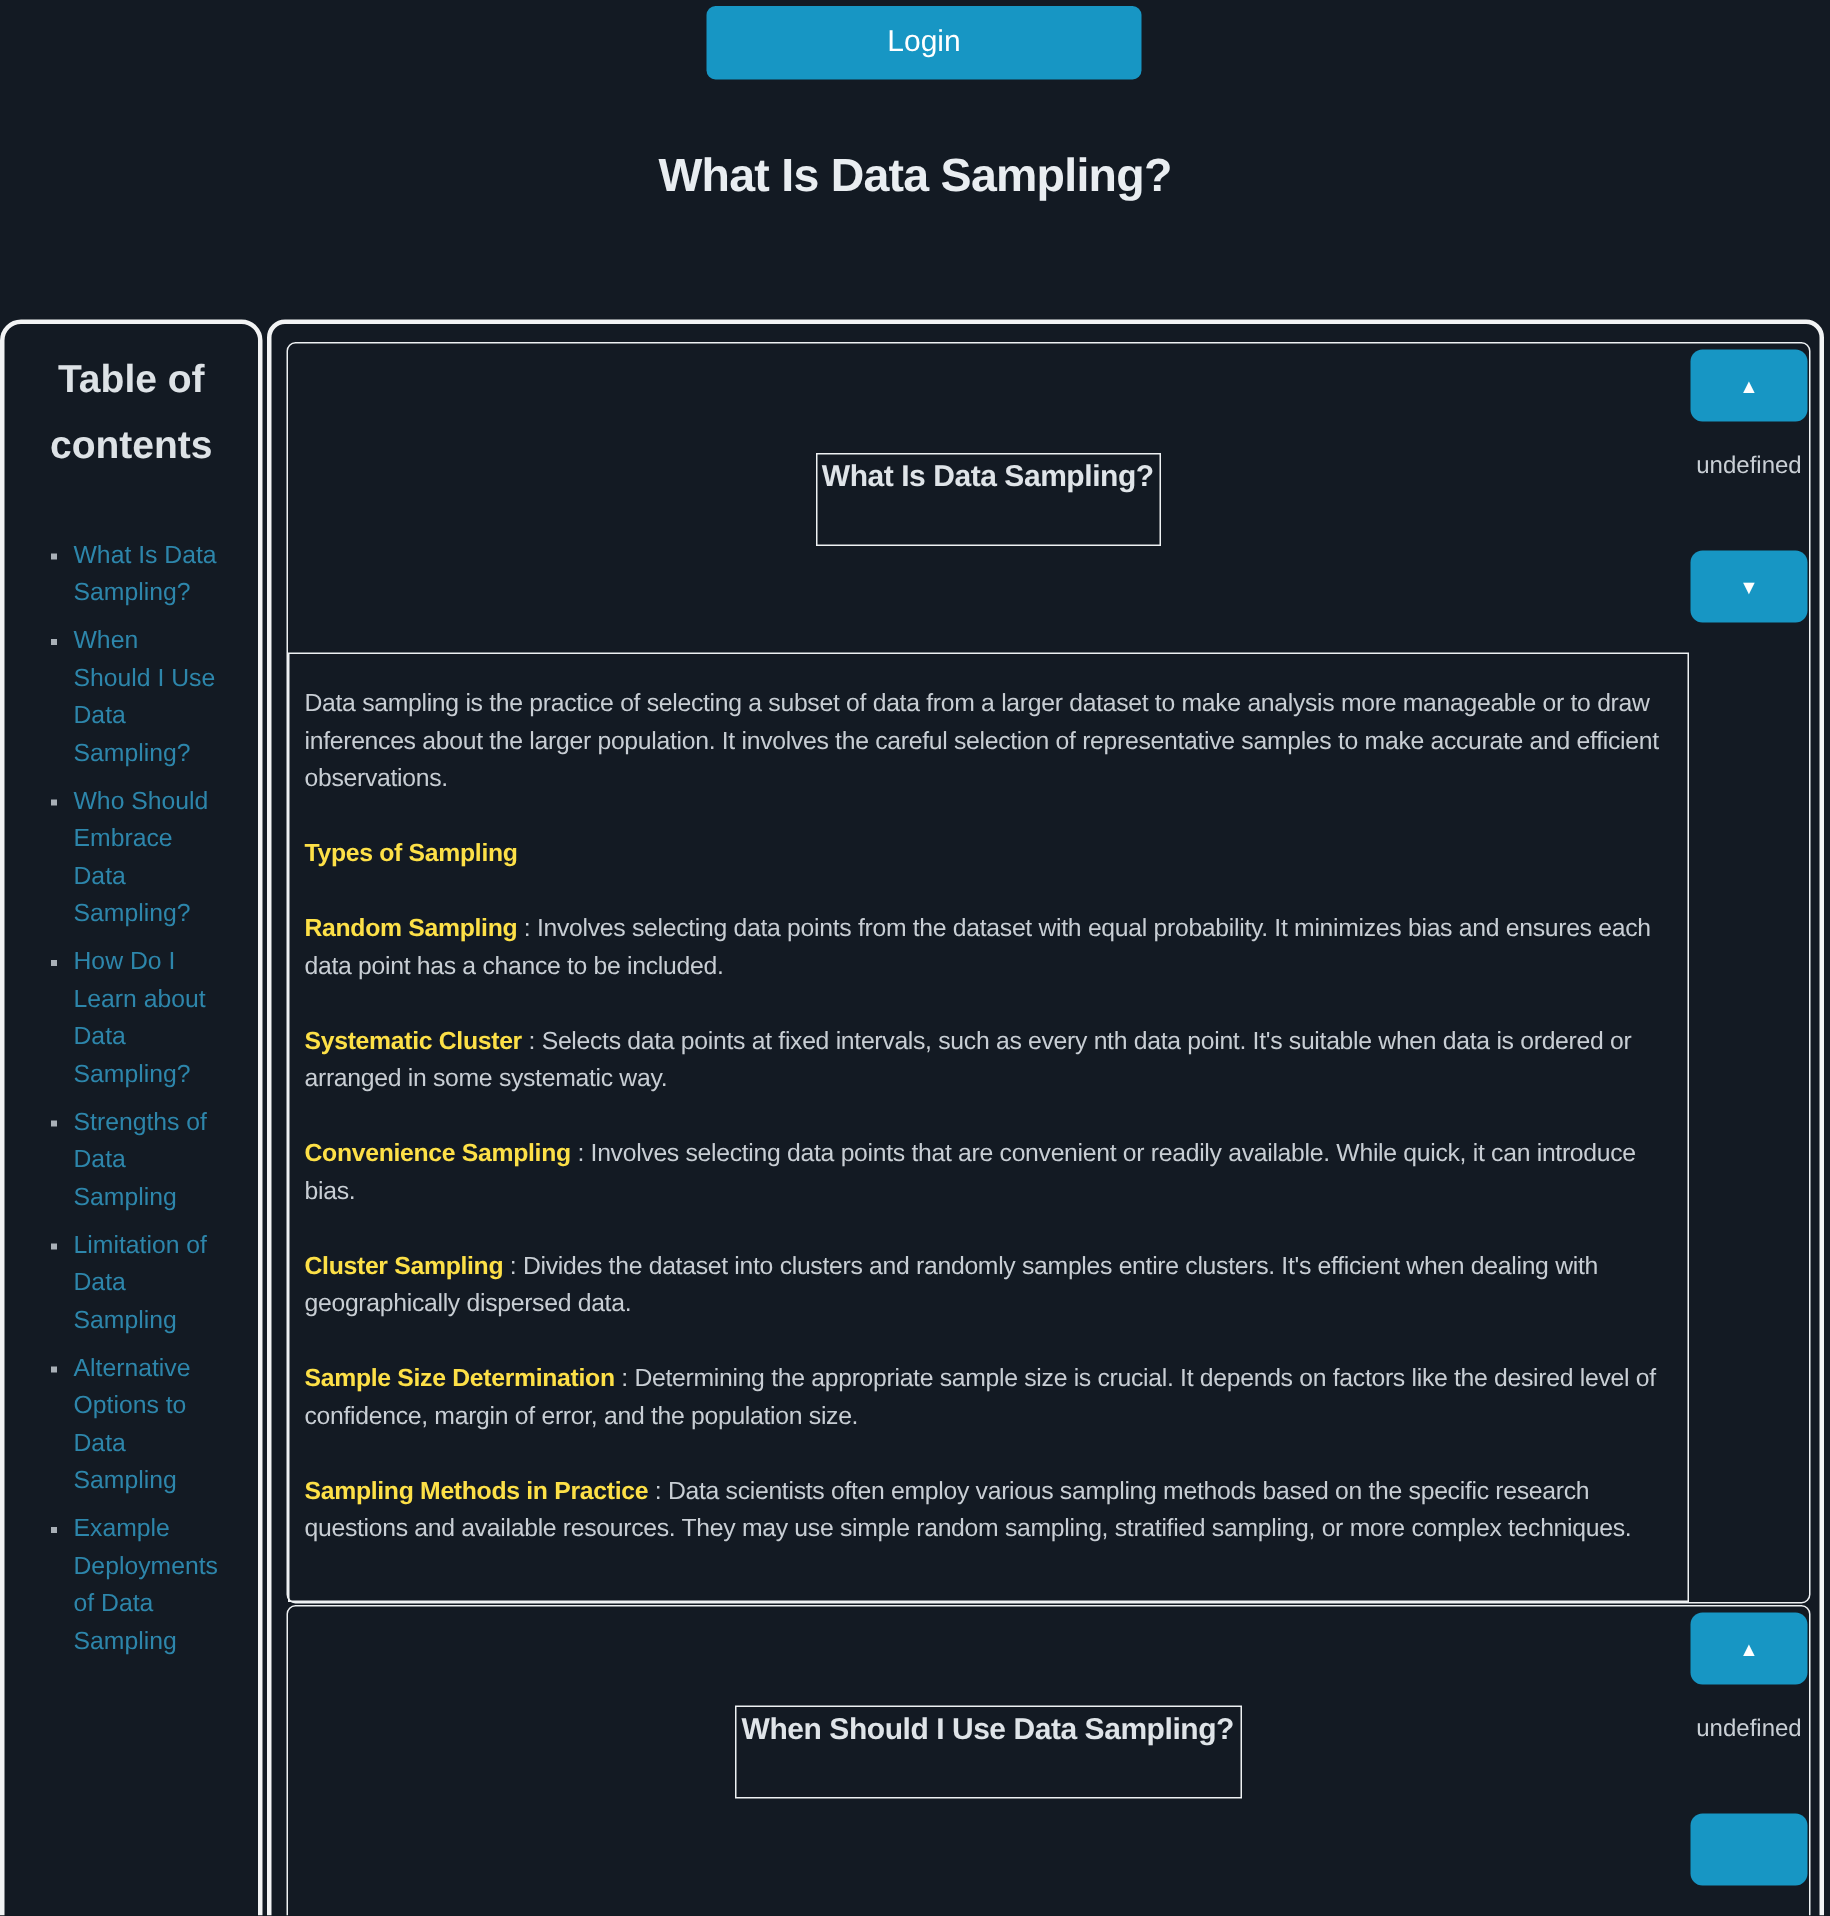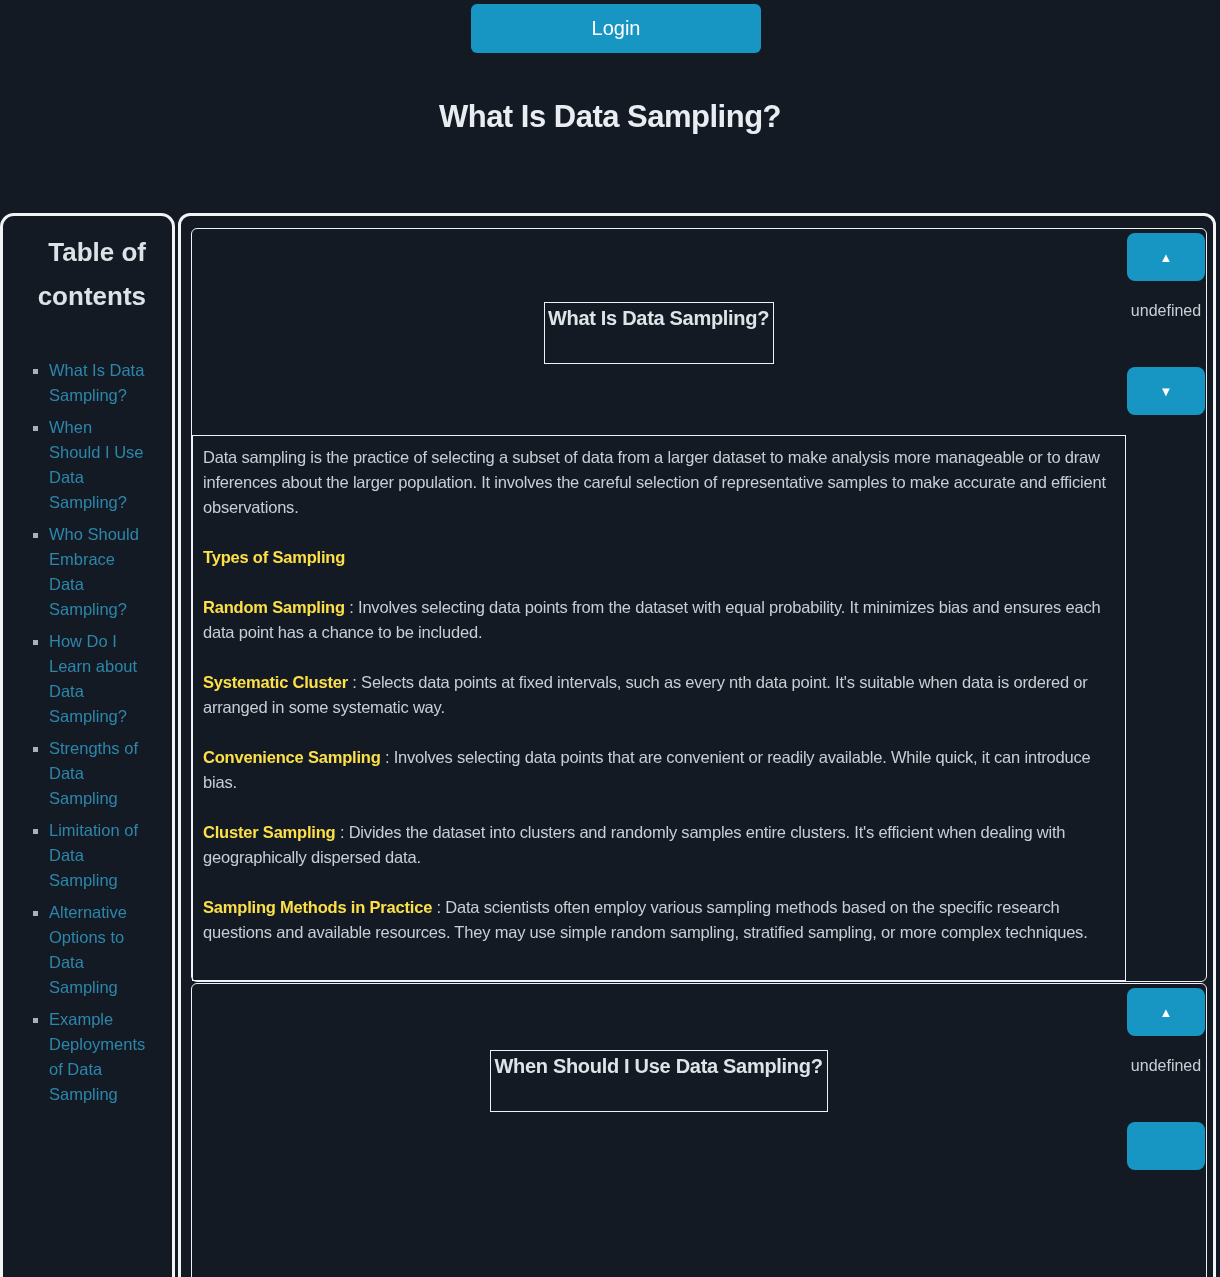--- a/index.html
+++ b/index.html
@@ -13,42 +13,42 @@
   .page-title{position:absolute;top:99px;left:0;width:100%;margin:0;text-align:center;
               font-size:31px;font-weight:bold;color:#e9edf1;letter-spacing:-0.5px;}
 
   
   .columns{position:absolute;top:213px;left:0;right:0;display:flex;align-items:flex-start;}
 
   
   .toc{width:175px;min-height:1110px;box-sizing:border-box;flex-shrink:0;
        border:3px solid #f2f3f4;border-radius:14px;padding:14px 26px 20px;}
   .toc-title{margin:0;font-size:26px;line-height:44px;font-weight:bold;color:#dde2e6;
-             text-align:right;overflow-wrap:break-word;}
+             text-align:center;overflow-wrap:break-word;}
   .toc-list{margin:40px 0 0;padding-left:20px;list-style:square;color:#a9b0b7;}
   .toc-list li{margin-bottom:7px;}
   .toc-list a{color:#2d86ab;text-decoration:none;font-size:16.5px;line-height:25px;
               overflow-wrap:break-word;}
 
   
   .wrapper{flex:1;margin-left:3px;margin-right:4px;box-sizing:border-box;min-height:1110px;
            border:3px solid #f2f3f4;border-radius:12px;padding:12px 6px 12px 10px;}
   .section{border:1px solid #eef1f3;border-radius:6px;display:flex;align-items:stretch;}
   .section + .section{margin-top:1px;}
   .section-2{min-height:380px;}
   .section-main{flex:1;min-width:0;}
   .heading-row{text-align:center;}
   .heading-box{display:inline-block;border:1px solid #eef1f3;margin-top:73px;
                padding:4px 4px 33px 3px;text-align:left;}
   .section-2 .heading-box{margin-top:66px;}
   .heading-box h3{margin:0;font-size:20px;font-weight:bold;color:#dfe4e8;letter-spacing:-0.3px;}
   .para-box{border:1px solid #eef1f3;margin-top:71px;padding:9px 12px 35px 10px;
             color:#c8ced4;font-size:16.5px;line-height:25px;letter-spacing:-0.2px;}
   .para-box p{margin:25px 0 0;}
-  .para-box p:first-child{margin-top:0;}
+  .para-box p:first-child{margin-top:12px;}
   .para-box strong{color:#fde047;text-align:right;}
 
   
   .rail{width:78px;flex-shrink:0;display:flex;flex-direction:column;padding:4px 1px 4px 1px;}
   .rail-btn{height:48px;border:none;border-radius:8px;background:#1796c4;color:#fff;
             font-size:13px;line-height:1;cursor:pointer;font-family:inherit;}
   .rail-btn.down{margin-top:47px;}
   .rail-label{margin-top:21px;text-align:center;font-size:16px;color:#c9cfd5;}
 </style>
 </head>
@@ -85,20 +85,21 @@
               <h3>What Is Data Sampling?</h3>
             </div>
           </div>
           <div class="para-box" id="para-box-0">
               <p><span>Data sampling is the practice of selecting a subset of data from a larger dataset to make analysis more manageable or to draw inferences about the larger population. It involves the careful selection of representative samples to make accurate and efficient observations.</span></p>
               <p><strong>Types of Sampling</strong></p>
               <p><strong>Random Sampling</strong><span> : Involves selecting data points from the dataset with equal probability. It minimizes bias and ensures each data point has a chance to be included.</span></p>
               <p><strong>Systematic Cluster</strong><span> : Selects data points at fixed intervals, such as every nth data point. It's suitable when data is ordered or arranged in some systematic way.</span></p>
               <p><strong>Convenience Sampling</strong><span> : Involves selecting data points that are convenient or readily available. While quick, it can introduce bias.</span></p>
               <p><strong>Cluster Sampling</strong><span> : Divides the dataset into clusters and randomly samples entire clusters. It's efficient when dealing with geographically dispersed data.</span></p>
+              <p><strong>Sample Size Determination</strong><span> : Determining the appropriate sample size is crucial. It depends on factors like the desired level of confidence, margin of error, and the population size.</span></p>
               <p><strong>Sampling Methods in Practice</strong><span> : Data scientists often employ various sampling methods based on the specific research questions and available resources. They may use simple random sampling, stratified sampling, or more complex techniques.</span></p>
             </div>
         </div>
         <div class="rail">
           <button class="rail-btn"><span>▲</span></button>
           <div class="rail-label">undefined</div>
           <button class="rail-btn down"><span>▼</span></button>
         </div>
       </section>
 

